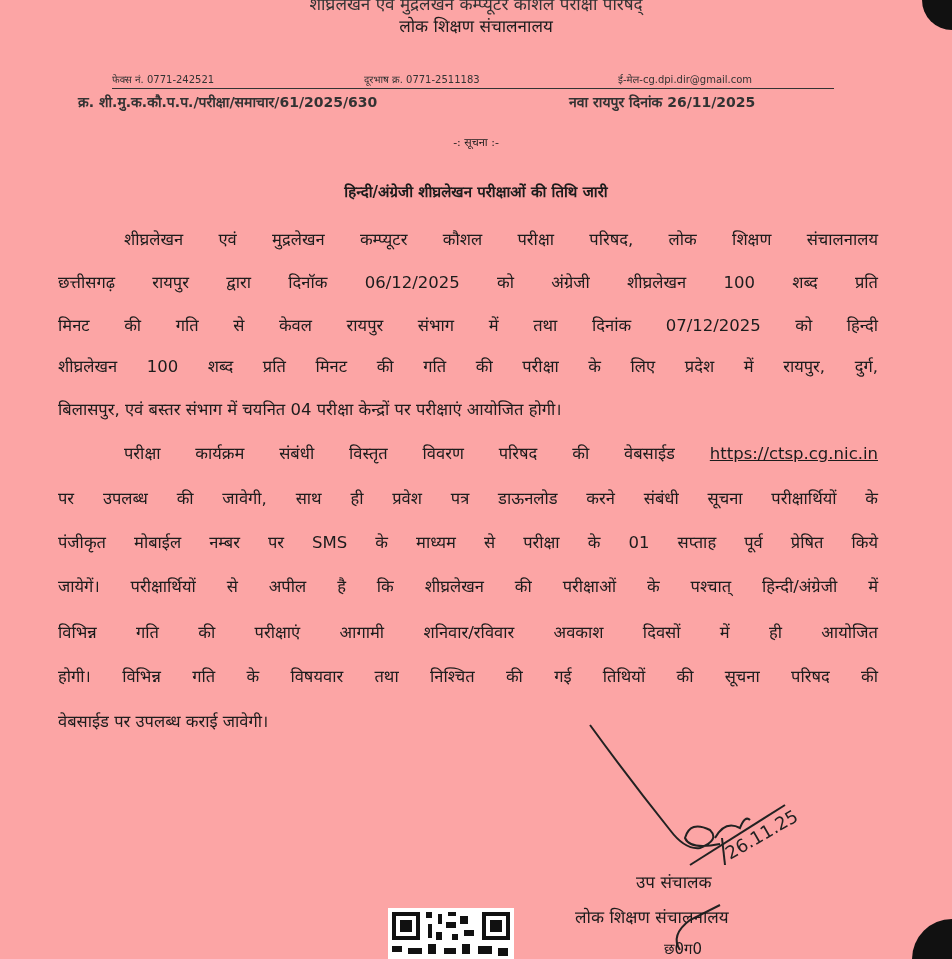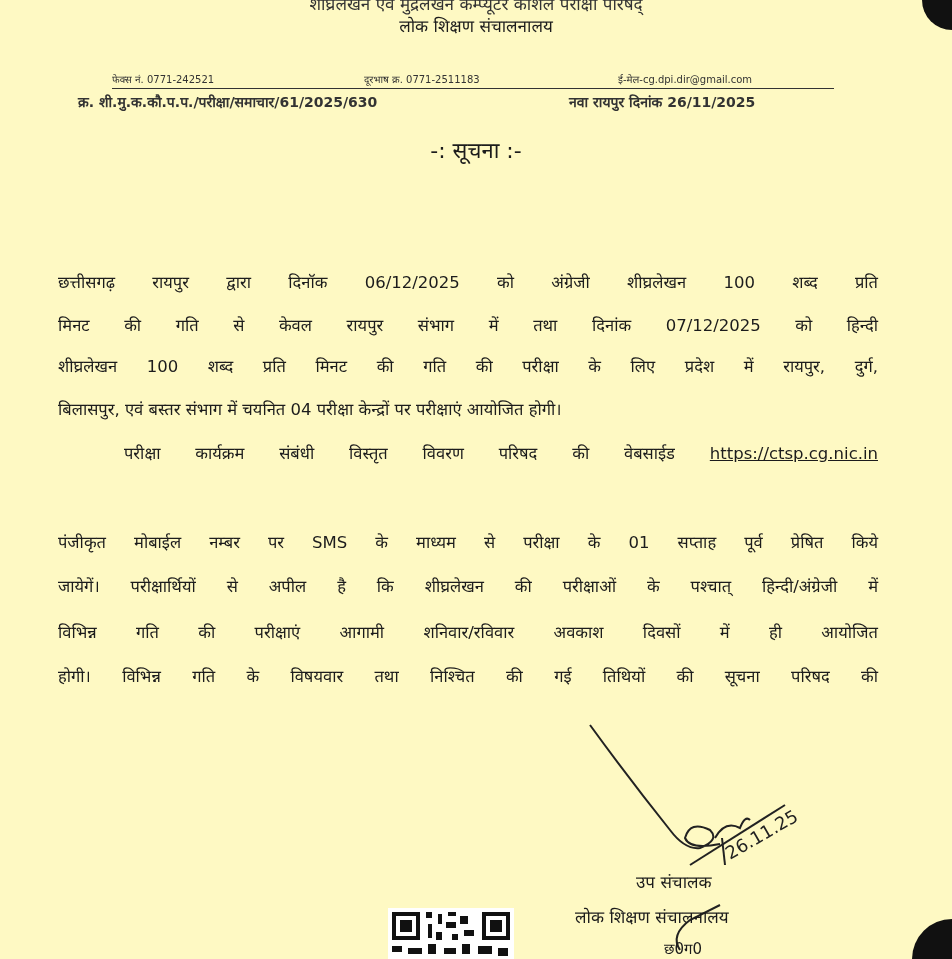--- a/index.html
+++ b/index.html
@@ -2,33 +2,33 @@
 <html><head>
 <meta charset="utf-8">
 <style>
   html, body { margin: 0; padding: 0; }
   body {
     width: 952px; height: 959px; overflow: hidden; position: relative;
     background: #fbfbfa;
     font-family: "DejaVu Sans", "Liberation Sans", sans-serif;
     color: #1c1c1c;
   }
-  .page { position: absolute; inset: 0; background: #fef9c3; }
+  .page { position: absolute; inset: 0; background: #fca5a5; }
   .corner-tr { position: absolute; right: -30px; top: -30px; width: 60px; height: 60px; border-radius: 50%; background: #111; }
   .corner-br { position: absolute; right: -40px; bottom: -40px; width: 80px; height: 80px; border-radius: 50%; background: #111; }
   .cut-line { position: absolute; left: 0; right: 0; top: -8px; text-align: center; font-size: 17px; color: #333; white-space: nowrap; }
   .center { position: absolute; left: 0; right: 0; text-align: center; white-space: nowrap; }
   .org { top: 14px; font-size: 17px; }
   .addr { top: 42px; font-size: 17px; }
   .contact { position: absolute; left: 112px; top: 70px; width: 722px; height: 18px; font-size: 10px; border-bottom: 1.5px solid #333; color: #333; }
   .contact span { position: absolute; top: 2px; }
   .refline { position: absolute; top: 92px; font-size: 14px; color: #333; white-space: nowrap; font-weight: bold; }
   .ref-left { left: 78px; }
   .ref-right { left: 569px; text-align: center; }
-  .notice-title { top: 134px; font-size: 22px; }
+  .notice-title { top: 134px; font-size: 11px; }
   .subject { top: 181px; font-size: 15px; font-weight: bold; }
   .body-line { position: absolute; left: 58px; width: 820px; font-size: 16.5px; line-height: 20px; white-space: nowrap; text-align: justify; text-align-last: justify; }
   .indent { left: 124px; width: 754px; }
   .last { text-align-last: left; }
   .url { text-decoration: underline; }
   .sig-svg { position: absolute; left: 560px; top: 720px; }
   .designation { position: absolute; left: 636px; top: 870px; font-size: 17px; white-space: nowrap; }
   .office { position: absolute; left: 575px; top: 905px; font-size: 17px; white-space: nowrap; }
   .state { position: absolute; left: 664px; top: 938px; font-size: 15px; white-space: nowrap; }
   .qr { position: absolute; left: 388px; top: 908px; width: 126px; height: 51px; }
@@ -45,34 +45,38 @@
 
   <div class="contact">
     <span style="left:0">फेक्स नं. 0771-242521</span>
     <span style="left:252px">दूरभाष क्र. 0771-2511183</span>
     <span style="left:506px">ई-मेल-cg.dpi.dir@gmail.com</span>
   </div>
   <div class="refline ref-left">क्र. शी.मु.क.कौ.प.प./परीक्षा/समाचार/61/2025/630</div>
   <div class="refline ref-right">नवा रायपुर दिनांक 26/11/2025</div>
 
   <div class="center notice-title">-: सूचना :-</div>
+  <div class="center subject">हिन्दी/अंग्रेजी शीघ्रलेखन परीक्षाओं की तिथि जारी</div>
 
+  <div class="body-line indent" style="top:230px">शीघ्रलेखन एवं मुद्रलेखन कम्प्यूटर कौशल परीक्षा परिषद, लोक शिक्षण संचालनालय</div>
   <div class="body-line" style="top:273px">छत्तीसगढ़ रायपुर द्वारा दिनॉक 06/12/2025 को अंग्रेजी शीघ्रलेखन 100 शब्द प्रति</div>
   <div class="body-line" style="top:316px">मिनट की गति से केवल रायपुर संभाग में तथा दिनांक 07/12/2025 को हिन्दी</div>
   <div class="body-line" style="top:357px">शीघ्रलेखन 100 शब्द प्रति मिनट की गति की परीक्षा के लिए प्रदेश में रायपुर, दुर्ग,</div>
   <div class="body-line last" style="top:400px">बिलासपुर, एवं बस्तर संभाग में चयनित 04 परीक्षा केन्द्रों पर परीक्षाएं आयोजित होगी।</div>
 
   <div class="body-line indent" style="top:444px">
     <span>परीक्षा कार्यक्रम संबंधी विस्तृत विवरण परिषद की वेबसाईड</span>
     <span class="url">https://ctsp.cg.nic.in</span>
   </div>
+  <div class="body-line" style="top:489px">पर उपलब्ध की जावेगी, साथ ही प्रवेश पत्र डाऊनलोड करने संबंधी सूचना परीक्षार्थियों के</div>
   <div class="body-line" style="top:533px">पंजीकृत मोबाईल नम्बर पर SMS के माध्यम से परीक्षा के 01 सप्ताह पूर्व प्रेषित किये</div>
   <div class="body-line" style="top:577px">जायेगें। परीक्षार्थियों से अपील है कि शीघ्रलेखन की परीक्षाओं के पश्चात् हिन्दी/अंग्रेजी में</div>
   <div class="body-line" style="top:623px">विभिन्न गति की परीक्षाएं आगामी शनिवार/रविवार अवकाश दिवसों में ही आयोजित</div>
   <div class="body-line" style="top:667px">होगी। विभिन्न गति के विषयवार तथा निश्चित की गई तिथियों की सूचना परिषद की</div>
+  <div class="body-line last" style="top:712px">वेबसाईड पर उपलब्ध कराई जावेगी।</div>
 
   <svg class="sig-svg" width="280" height="240" viewBox="0 0 280 240">
     <path d="M30 5 Q70 60 110 110 Q125 130 140 128 Q160 120 150 110 Q130 100 125 118 Q130 130 160 124" fill="none" stroke="#222" stroke-width="2"></path>
     <path d="M155 118 Q165 100 180 108 Q185 95 190 100" fill="none" stroke="#222" stroke-width="2"></path>
     <line x1="130" y1="145" x2="225" y2="85" stroke="#222" stroke-width="2"></line>
     <line x1="162" y1="118" x2="165" y2="145" stroke="#222" stroke-width="2"></line>
     <text x="170" y="140" font-size="18" fill="#222" transform="rotate(-30 170 140)" font-family="DejaVu Sans, sans-serif">26.11.25</text>
     <path d="M120 230 Q110 215 130 200 L160 185" fill="none" stroke="#222" stroke-width="2"></path>
   </svg>
 

